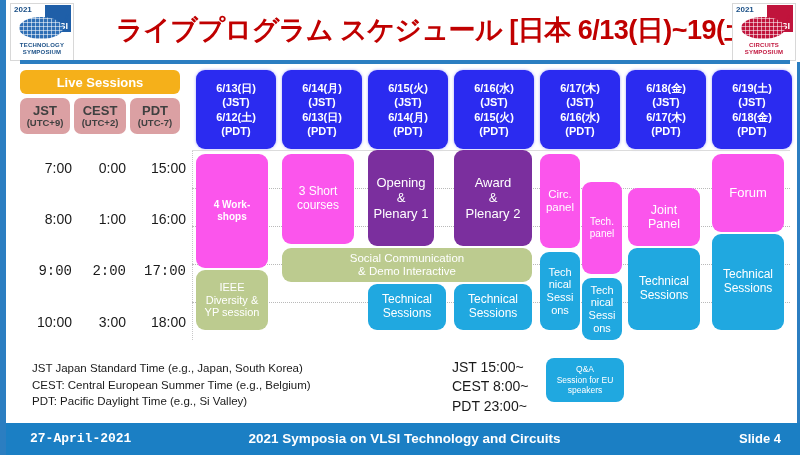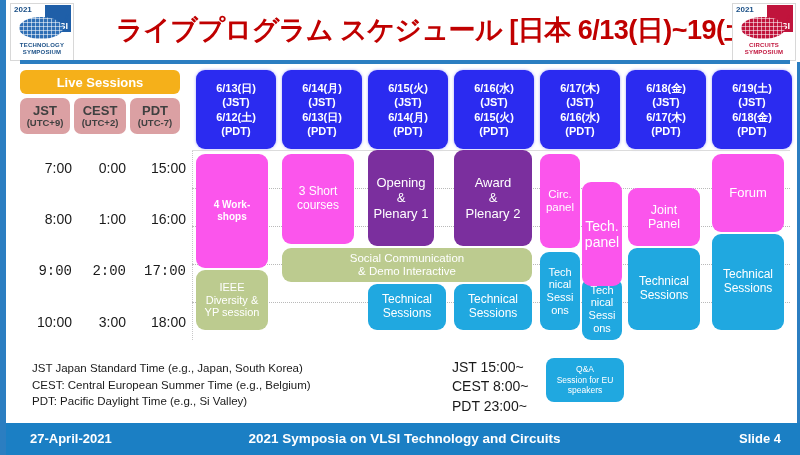--- a/index.html
+++ b/index.html
@@ -168,21 +168,21 @@
     padding:0 3px;box-sizing:border-box;
   }
 
   
   #footer{
     position:absolute;left:0;bottom:0;width:797px;height:32px;
     background:#1b7fc4;
     color:#ffffff;
   }
   #footer-date{
-    position:absolute;left:24px;top:8px;font-size:13px;font-weight:bold;
+    position:absolute;left:24px;top:8px;font-size:13px;font-weight:bold;font-family:Liberation Mono, monospace;
   }
   #footer-center{
     position:absolute;left:0;top:8px;width:797px;text-align:center;
     font-size:13.5px;font-weight:bold;
   }
   #footer-slide{
     position:absolute;right:22px;top:8px;font-size:13px;font-weight:bold;
   }
 </style>
 </head>
@@ -320,21 +320,21 @@
 &amp;
 Plenary 2</div>
       <div class="blk c-green" style="left: 90px; top: 98px; width: 250px; height: 34px; font-size: 11.5px; white-space: pre-line; z-index: 2;">Social Communication
 &amp; Demo Interactive</div>
       <div class="blk c-blue" style="left: 176px; top: 134px; width: 78px; height: 46px; font-size: 12px; white-space: pre-line; z-index: 2;">Technical
 Sessions</div>
       <div class="blk c-blue" style="left: 262px; top: 134px; width: 78px; height: 46px; font-size: 12px; white-space: pre-line; z-index: 2;">Technical
 Sessions</div>
       <div class="blk c-magenta" style="left: 348px; top: 4px; width: 40px; height: 94px; font-size: 11.5px; white-space: pre-line; z-index: 3;">Circ.
 panel</div>
-      <div class="blk c-magenta" style="left: 390px; top: 32px; width: 40px; height: 104px; font-size: 14px; white-space: pre-line; z-index: 3; text-align: center;">Tech.
+      <div class="blk c-magenta" style="left: 390px; top: 32px; width: 40px; height: 92px; font-size: 10px; white-space: pre-line; z-index: 3; text-align: center;">Tech.
 panel</div>
       <div class="blk c-blue" style="left: 348px; top: 102px; width: 40px; height: 78px; font-size: 11px; white-space: pre-line; z-index: 2;">Tech
 nical
 Sessi
 ons</div>
       <div class="blk c-blue" style="left: 390px; top: 128px; width: 40px; height: 62px; font-size: 11px; white-space: pre-line; z-index: 2;">Tech
 nical
 Sessi
 ons</div>
       <div class="blk c-magenta" style="left: 436px; top: 38px; width: 72px; height: 58px; font-size: 12.5px; white-space: pre-line; z-index: 3;">Joint

